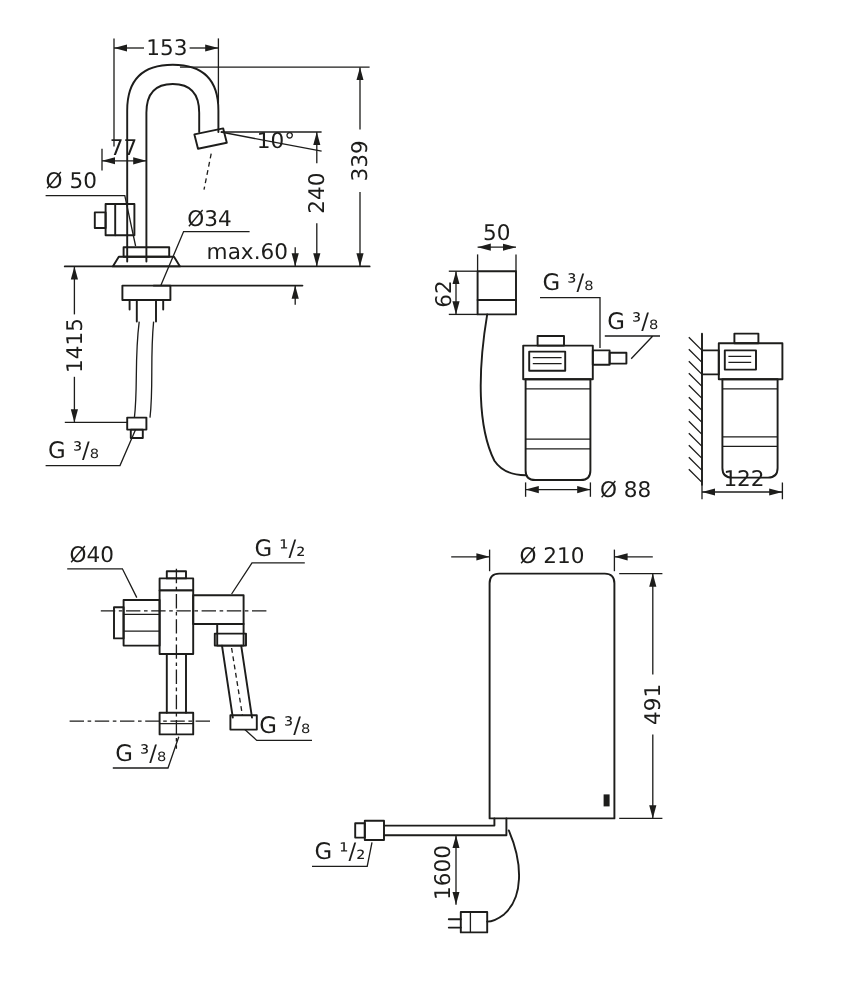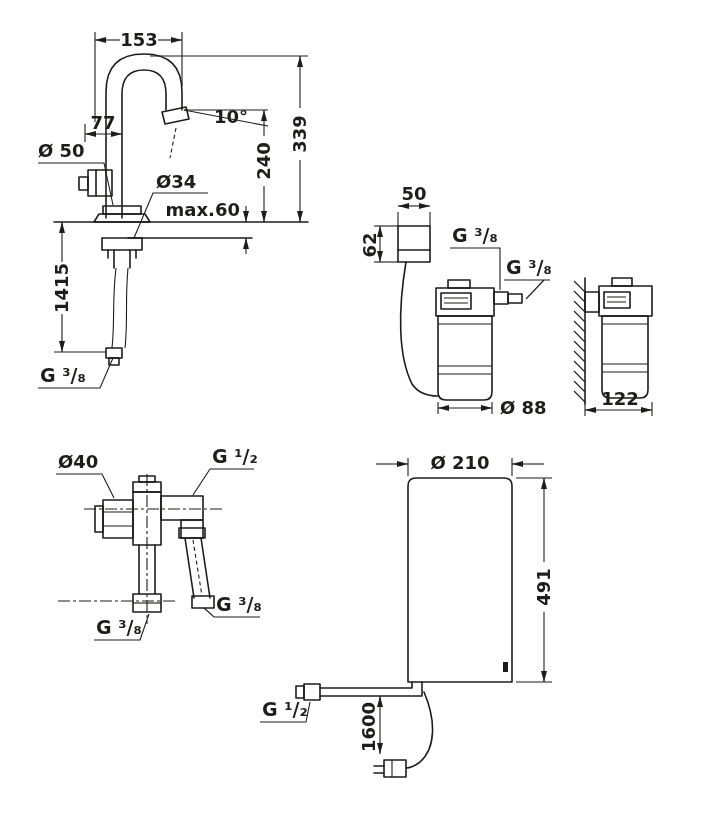--- a/index.html
+++ b/index.html
@@ -1,16 +1,16 @@
 <!DOCTYPE html>
 <html><head>
 <meta charset="utf-8">
 <style>
   html,body{margin:0;padding:0;background:#ffffff;}
-  .canvas{position:relative;width:711px;height:830px;background:#ffffff;overflow:hidden;font-weight:bold;}
+  .canvas{position:relative;width:711px;height:830px;background:#ffffff;overflow:hidden;}
   svg{display:block;}
   .obj{fill:none;stroke:#1d1d1b;stroke-width:1.6;stroke-linejoin:round;stroke-linecap:round;}
   .objf{fill:#1d1d1b;stroke:none;}
   .dim{fill:none;stroke:#1d1d1b;stroke-width:1.1;}
   .cl{stroke-dasharray:12 3 3 3;}
   .dash{stroke-dasharray:4 3;}
   text{font-family:"DejaVu Sans", sans-serif;font-size:18px;fill:#1d1d1b;}
   .glabel{font-size:19px;}
 </style>
 </head>

